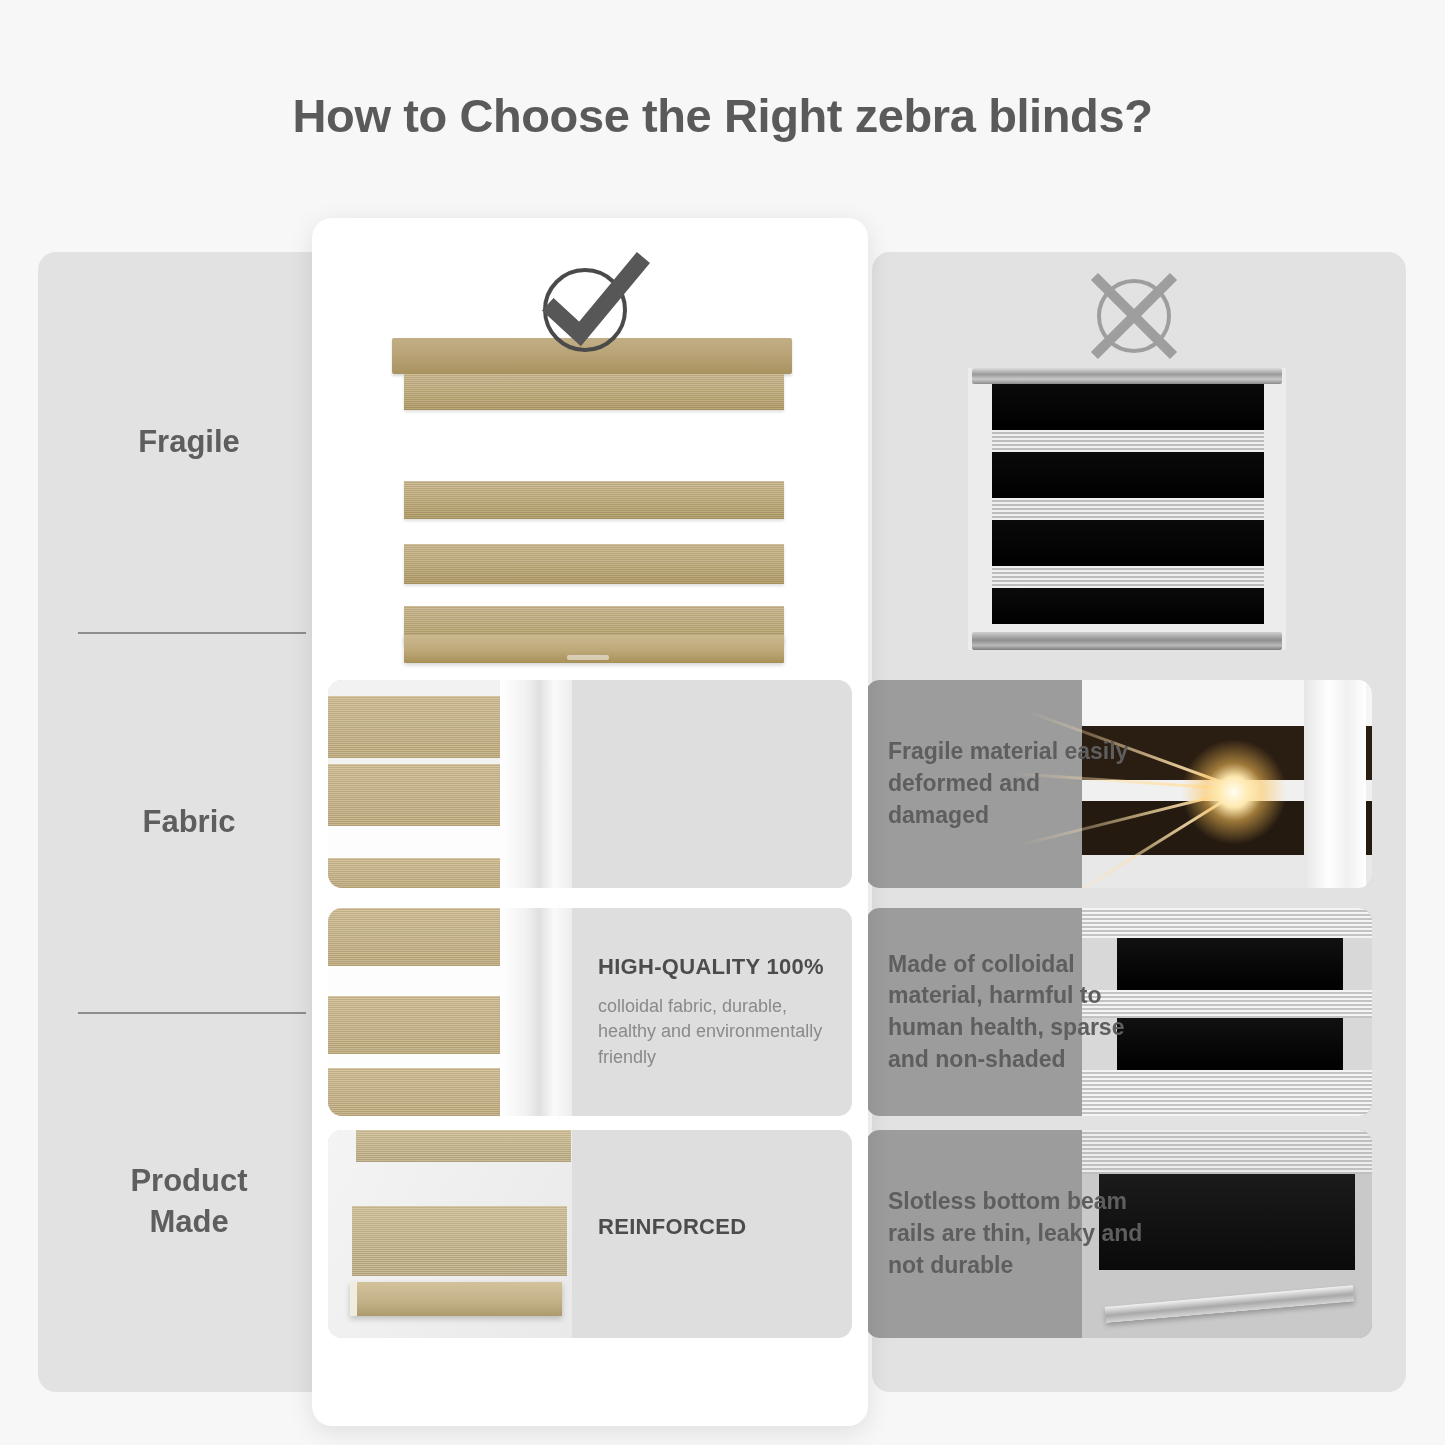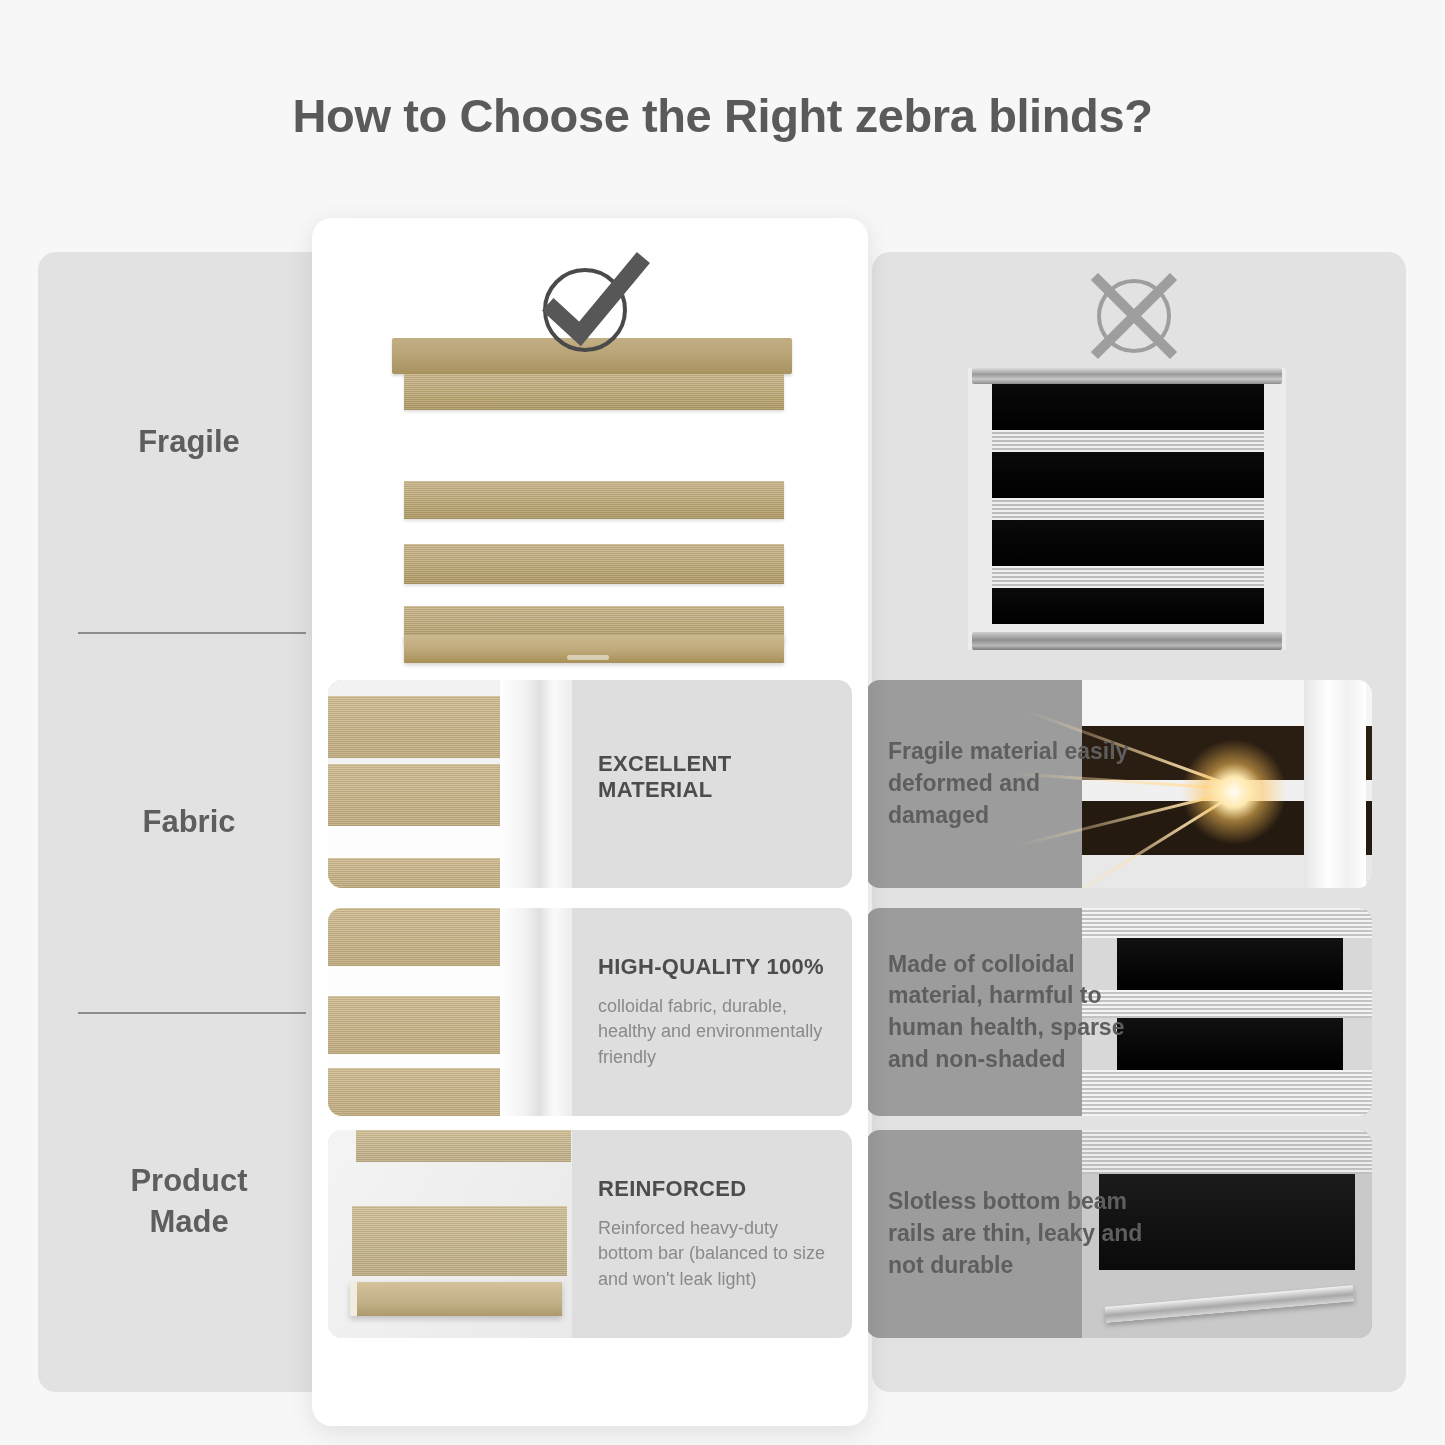--- a/index.html
+++ b/index.html
@@ -383,21 +383,20 @@
 
   <div class="panel panel-good p-row1">
     <div class="photo ph-tan-closeup">
       <div class="slat" style="top:16px;  height:62px;"></div>
       <div class="slat" style="top:84px;  height:62px;"></div>
       <div class="gap" style="top:146px; height:32px;"></div>
       <div class="slat" style="top:178px; height:30px;"></div>
       <div class="frame"></div>
     </div>
     <div class="copy">
-      <div class="feat-title">EXCELLENT MATERIAL</div>
     </div>
   </div>
 
   <div class="panel panel-bad p-row1">
     <div class="photo ph-sun">
       <div class="win"></div>
       <div class="ray" style="transform:rotate(-32deg);"></div>
       <div class="ray" style="transform:rotate(-14deg);"></div>
       <div class="ray" style="transform:rotate(4deg);"></div>
       <div class="ray" style="transform:rotate(20deg);"></div>
@@ -438,21 +437,20 @@
   </div>
 
   <div class="panel panel-good p-row3">
     <div class="photo ph-tan-beam">
       <div class="slat" style="left:28px; top:0px;  height:32px;"></div>
       <div class="slat" style="left:24px; top:76px; height:70px;"></div>
       <div class="beam"></div>
     </div>
     <div class="copy">
       <div class="feat-title">REINFORCED</div>
-      <div class="feat-desc">Reinforced heavy-duty bottom bar (balanced to size and won't leak light)</div>
     </div>
   </div>
 
   <div class="panel panel-bad p-row3">
     <div class="photo ph-thin">
       <div class="slat" style="top:0px;  height:44px;"></div>
       <div class="dark" style="top:44px; height:96px;"></div>
       <div class="rail"></div>
     </div>
     <div class="copy">

